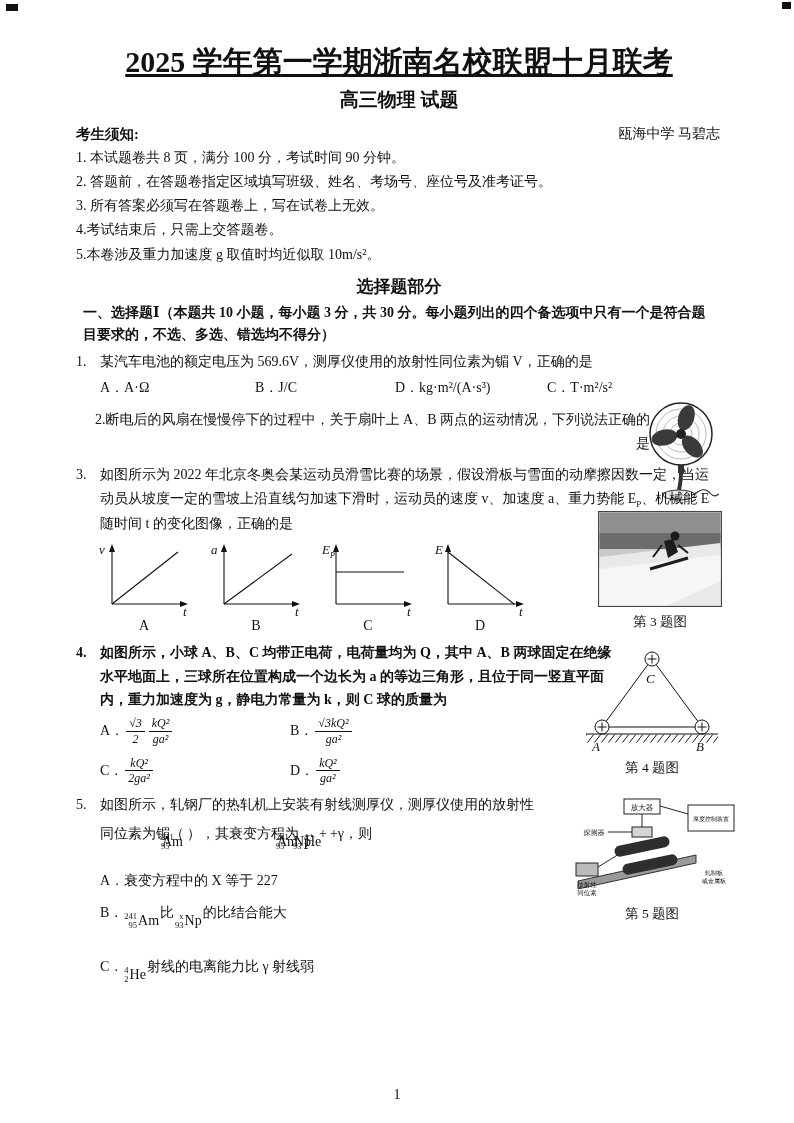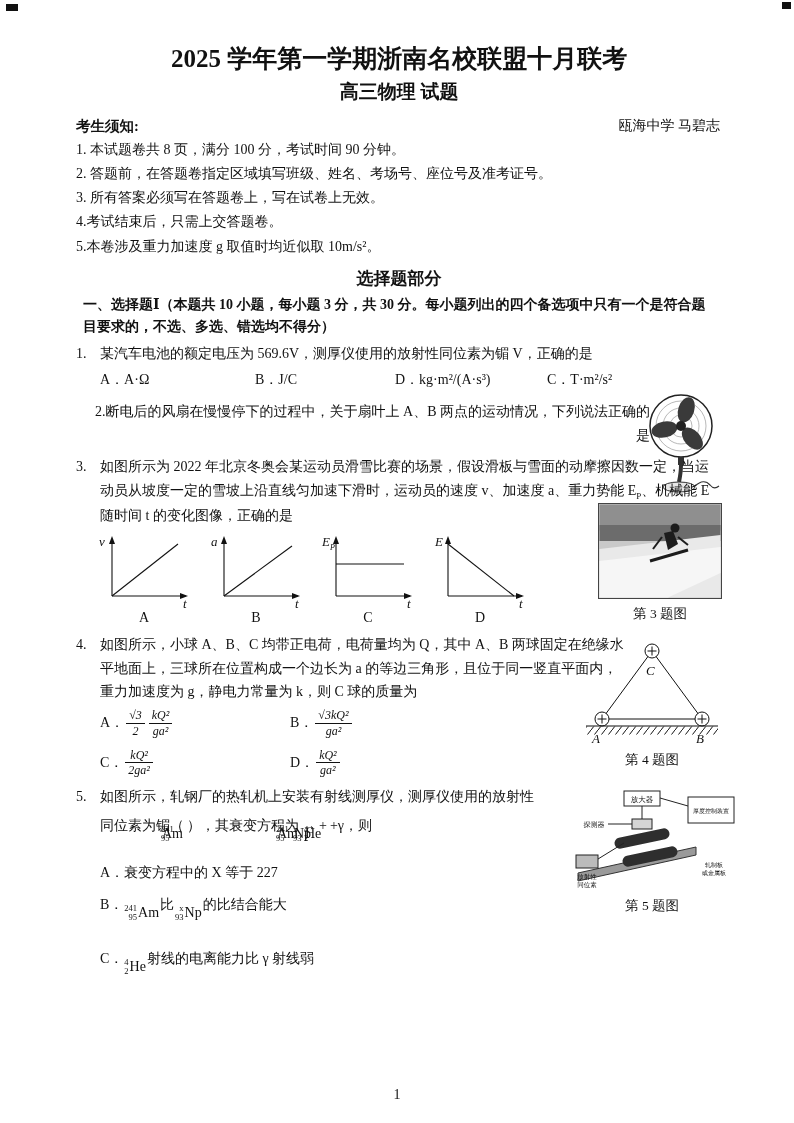--- a/index.html
+++ b/index.html
@@ -1,20 +1,20 @@
 <!DOCTYPE html>
 <html><head>
 <meta charset="utf-8">
 <style>
   html,body{margin:0;padding:0;background:#ffffff;}
   .page{position:relative;width:794px;height:1123px;background:#ffffff;overflow:hidden;
         box-sizing:border-box;padding:30px 72px 0 76px;color:#111;
         font-family:"Liberation Serif","DejaVu Serif",serif;font-size:14px;}
   .print-mark{position:absolute;background:#111;}
-  h1.title{font-size:25px;font-weight:bold;text-align:center;margin:12px 0 2px;}
+  h1.title{font-size:30px;font-weight:bold;text-align:center;margin:12px 0 2px;text-decoration:underline;}
   h2.subtitle{font-size:19px;font-weight:bold;text-align:center;margin:4px 0 10px;}
   .notice-wrap{position:relative;}
   .reviewers{position:absolute;top:0;right:2px;line-height:1.55;}
   .reviewers .line2{margin-left:64px;}
   .notice-heading{font-weight:bold;font-size:14.5px;line-height:1.6;}
   .notice-item{line-height:1.72;}
   .section-title{text-align:center;font-size:17px;font-weight:bold;margin:8px 0 4px;}
   .part-header{font-weight:bold;line-height:1.6;margin:0 7px 4px;}
   .q{position:relative;margin:0 0 7px;}
   .q-text{margin:0;padding-left:24px;text-indent:-24px;line-height:1.7;}
@@ -168,21 +168,21 @@
         <polygon points="66,30 75,28 80,41 70,47" fill="#1c1c1c"></polygon>
         <circle cx="77" cy="25" r="4.5" fill="#1c1c1c"></circle>
         <line x1="64" y1="34" x2="55" y2="46" stroke="#1c1c1c" stroke-width="2"></line>
         <line x1="80" y1="34" x2="90" y2="42" stroke="#1c1c1c" stroke-width="2"></line>
       </svg>
       <figcaption>第 3 题图</figcaption>
     </figure>
   </div>
 
   <div class="q">
-    <p class="q-text" style="margin-right:98px;"><span class="q-num">4.</span><span>如图所示，小球 A、B、C 均带正电荷，电荷量均为 Q，其中 A、B 两球固定在绝缘水平地面上，三球所在位置构成一个边长为 a 的等边三角形，且位于同一竖直平面内，重力加速度为 g，静电力常量为 k，则 C 球的质量为</span></p>
+    <p class="q-text" style="margin-right:98px;font-weight:bold;"><span class="q-num">4.</span><span>如图所示，小球 A、B、C 均带正电荷，电荷量均为 Q，其中 A、B 两球固定在绝缘水平地面上，三球所在位置构成一个边长为 a 的等边三角形，且位于同一竖直平面内，重力加速度为 g，静电力常量为 k，则 C 球的质量为</span></p>
     <div class="q4-options">
       <div class="q4-opt">
         <span>A．</span>
         <span class="frac">
             <span class="fnum">√3</span>
             <span class="fden">2</span>
           </span>
         <span class="frac">
             <span class="fnum">kQ²</span>
             <span class="fden">ga²</span>

